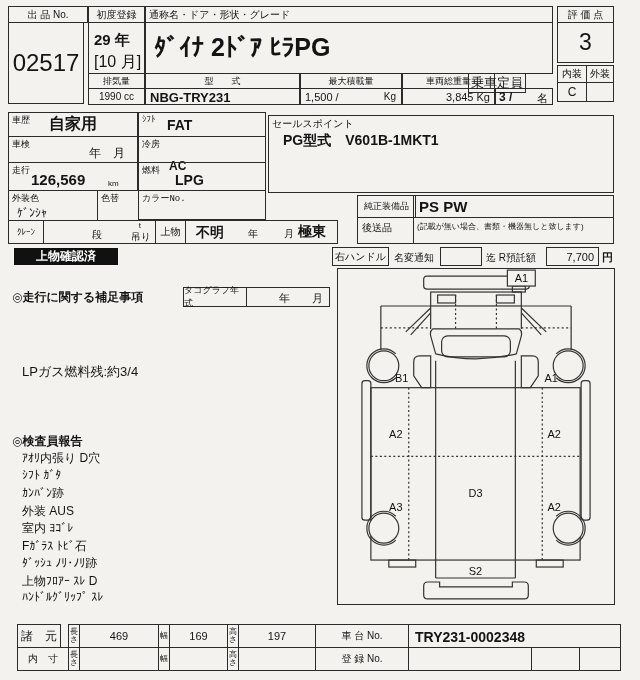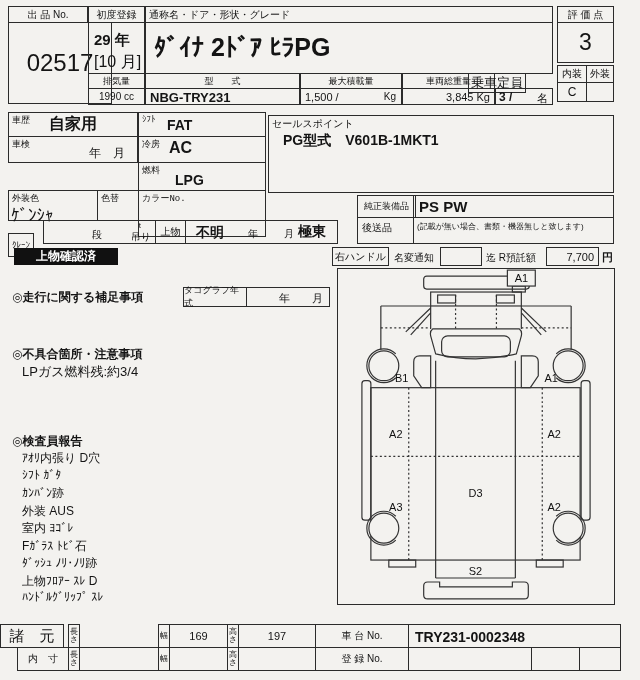--- a/index.html
+++ b/index.html
@@ -14,21 +14,21 @@
               display:flex;align-items:center;justify-content:center;}
   .vert{word-break:break-all;line-height:8px;font-size:8px;text-align:center;}
   svg text{font-family:"Liberation Sans","DejaVu Sans",sans-serif;}
 </style>
 </head>
 <body>
 
 <div class="sheet">
 
   <div class="cell cen" style="left:8px;top:6px;width:80px;height:17px;font-size:10px">出 品 No.</div>
-  <div class="cell cen" style="left:8px;top:22px;width:104px;height:82px;font-size:24px">02517</div>
+  <div class="cell cen" style="left:8px;top:22px;width:76px;height:82px;font-size:24px">02517</div>
 
   <div class="cell cen" style="left:88px;top:6px;width:57px;height:17px;font-size:10px">初度登録</div>
   <div class="cell" style="left:88px;top:22px;width:57px;height:52px">
     <div class="txt val" style="left:5px;top:8px;font-size:15px">29 年</div>
     <div class="txt" style="left:5px;top:29px;font-size:16px">[10 月]</div>
   </div>
 
   <div class="cell" style="left:145px;top:6px;width:408px;height:17px">
     <span class="sl" style="font-size:10px">通称名・ドア・形状・グレード</span>
   </div>
@@ -76,40 +76,45 @@
     <span class="sl">ｼﾌﾄ</span>
     <div class="txt val" style="left:28px;top:4px;font-size:14px">FAT</div>
   </div>
 
   <div class="cell" style="left:8px;top:136px;width:130px;height:27px">
     <span class="sl">車検</span>
     <div class="txt" style="right:12px;top:8px;font-size:12px">年　月</div>
   </div>
   <div class="cell" style="left:138px;top:136px;width:128px;height:27px">
     <span class="sl">冷房</span>
-    <div class="txt val" style="left:30px;top:2px;font-size:16px">AC</div>
-  </div>
-
+    <div class="txt val" style="left:30px;top:22px;font-size:12px">AC</div>
+  </div>
+
+  <div class="cell" style="left:8px;top:162px;width:130px;height:29px">
+    <span class="sl">走行</span>
+    <div class="txt val" style="left:22px;top:8px;font-size:15px">126,569</div>
+    <div class="txt" style="left:99px;top:16px;font-size:8px">km</div>
+  </div>
   <div class="cell" style="left:138px;top:162px;width:128px;height:29px">
     <span class="sl">燃料</span>
     <div class="txt val" style="left:36px;top:9px;font-size:14px">LPG</div>
   </div>
 
   <div class="cell" style="left:8px;top:190px;width:90px;height:31px">
     <span class="sl">外装色</span>
-    <div class="txt" style="left:2px;top:15px;font-size:17px">ｹﾞﾝｼｬ</div>
+    <div class="txt" style="left:8px;top:15px;font-size:12px">ｹﾞﾝｼｬ</div>
   </div>
   <div class="cell" style="left:97px;top:190px;width:42px;height:31px">
     <span class="sl">色替</span>
   </div>
-  <div class="cell" style="left:138px;top:190px;width:128px;height:47px">
+  <div class="cell" style="left:138px;top:190px;width:128px;height:30px">
     <span class="sl">カラーNo.</span>
   </div>
 
-  <div class="cell" style="left:8px;top:233px;width:26px;height:24px">
+  <div class="cell" style="left:8px;top:220px;width:36px;height:24px">
     <div class="cen" style="position:absolute;inset:0;font-size:9px">ｸﾚｰﾝ</div>
   </div>
   <div class="cell" style="left:43px;top:220px;width:113px;height:24px">
     <div class="txt" style="left:48px;top:7px;font-size:10px">段</div>
     <div class="txt" style="right:14px;top:0px;font-size:8px">t</div>
     <div class="txt" style="right:4px;top:9px;font-size:10px">吊り</div>
   </div>
   <div class="cell cen" style="left:155px;top:220px;width:31px;height:24px;font-size:10px">上物</div>
   <div class="cell" style="left:185px;top:220px;width:153px;height:24px">
     <div class="txt val" style="left:10px;top:3px;font-size:14px">不明</div>
@@ -143,21 +148,20 @@
     <div class="txt" style="right:4px;top:3px;font-size:11px">7,700</div>
   </div>
   <div class="txt val" style="left:602px;top:250px;font-size:11px">円</div>
 
   <div class="txt val" style="left:12px;top:289px;font-size:12px">◎走行に関する補足事項</div>
   <div class="cell cen" style="left:183px;top:287px;width:64px;height:20px;font-size:9px">タコグラフ年式</div>
   <div class="cell" style="left:246px;top:287px;width:84px;height:20px">
     <div class="txt" style="left:32px;top:3px;font-size:11px">年　　月</div>
   </div>
 
-  <div class="txt val" style="left:12px;top:346px;font-size:12px">◎不具合箇所・注意事項</div>
   <div class="txt" style="left:22px;top:363px;font-size:13px">LPガス燃料残:約3/4</div>
 
   <div class="txt val" style="left:12px;top:433px;font-size:12px">◎検査員報告</div>
   <div class="txt" style="left:22px;top:450px;font-size:12px">ｱｵﾘ内張り D穴</div>
   <div class="txt" style="left:22px;top:468px;font-size:12px">ｼﾌﾄ ｶﾞﾀ</div>
   <div class="txt" style="left:22px;top:485px;font-size:12px">ｶﾝﾊﾞﾝ跡</div>
   <div class="txt" style="left:22px;top:503px;font-size:12px">外装 AUS</div>
   <div class="txt" style="left:22px;top:520px;font-size:12px">室内 ﾖｺﾞﾚ</div>
   <div class="txt" style="left:22px;top:538px;font-size:12px">Fｶﾞﾗｽ ﾄﾋﾞ石</div>
   <div class="txt" style="left:22px;top:555px;font-size:12px">ﾀﾞｯｼｭ ﾉﾘ･ﾉﾘ跡</div>
@@ -210,22 +214,23 @@
       <text x="214" y="113" text-anchor="middle" font-size="11" fill="#111" stroke="none">A1</text>
       <text x="58" y="170" text-anchor="middle" font-size="11" fill="#111" stroke="none">A2</text>
       <text x="217" y="170" text-anchor="middle" font-size="11" fill="#111" stroke="none">A2</text>
       <text x="58" y="243" text-anchor="middle" font-size="11" fill="#111" stroke="none">A3</text>
       <text x="217" y="243" text-anchor="middle" font-size="11" fill="#111" stroke="none">A2</text>
       <text x="138" y="229" text-anchor="middle" font-size="11" fill="#111" stroke="none">D3</text>
       <text x="138" y="307" text-anchor="middle" font-size="11" fill="#111" stroke="none">S2</text>
     </svg>
   </div>
 
-  <div class="cell cen" style="left:0;top:624px;width:64px;height:24px;font-size:15px">諸　元</div>
+  <div class="cell cen" style="left:17px;top:624px;width:44px;height:24px;font-size:12px">諸　元</div>
   <div class="cell cen vert" style="left:68px;top:624px;width:12px;height:24px">長さ</div>
+  <div class="cell cen" style="left:79px;top:624px;width:80px;height:24px;font-size:11px">469</div>
   <div class="cell cen vert" style="left:158px;top:624px;width:12px;height:24px">幅</div>
   <div class="cell cen" style="left:169px;top:624px;width:59px;height:24px;font-size:11px">169</div>
   <div class="cell cen vert" style="left:227px;top:624px;width:12px;height:24px">高さ</div>
   <div class="cell cen" style="left:238px;top:624px;width:78px;height:24px;font-size:11px">197</div>
   <div class="cell cen" style="left:315px;top:624px;width:94px;height:24px;font-size:10px">車 台 No.</div>
   <div class="cell" style="left:408px;top:624px;width:213px;height:24px">
     <div class="txt val" style="left:6px;top:4px;font-size:14px">TRY231-0002348</div>
   </div>
 
   <div class="cell cen" style="left:17px;top:647px;width:52px;height:24px;font-size:10px">内　寸</div>

